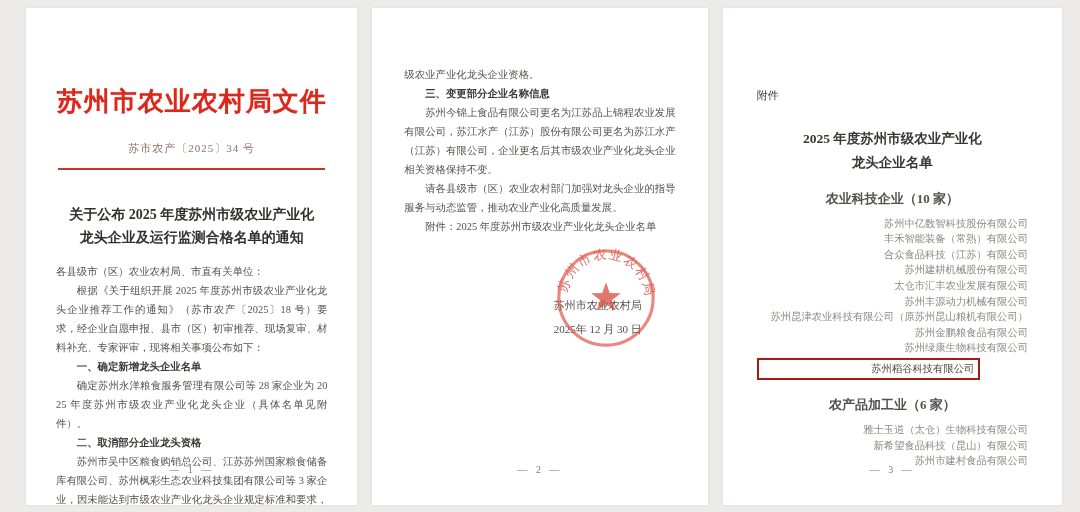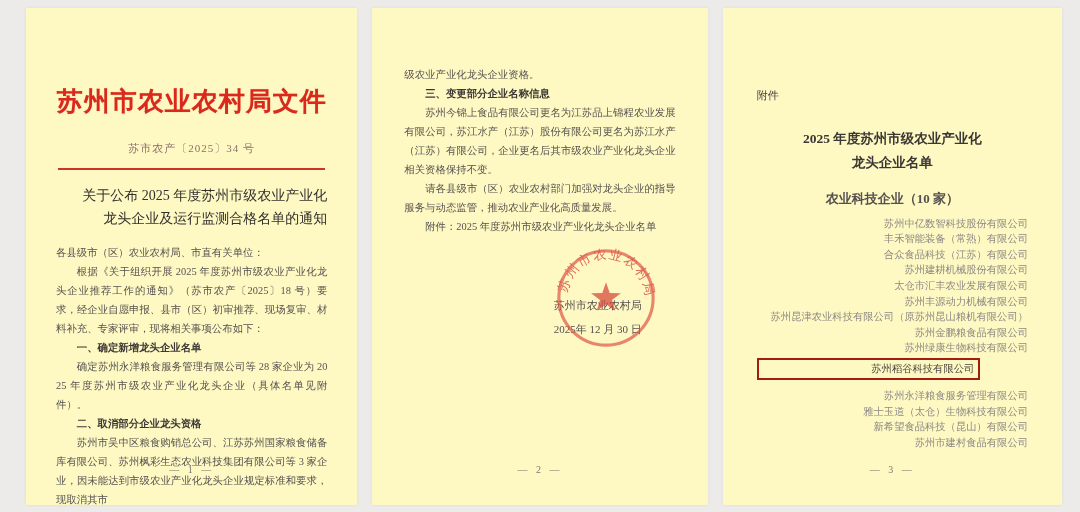--- a/index.html
+++ b/index.html
@@ -1,28 +1,28 @@
 <!DOCTYPE html>
 <html><head>
 <meta charset="utf-8">
 <style>
   html,body{margin:0;padding:0;background:#ecebe9;}
   .canvas{position:relative;width:1080px;height:512px;box-sizing:border-box;
           display:flex;gap:15px;padding:8px 18px 7px 26px;overflow:hidden;
           font-family:"Liberation Serif","DejaVu Serif",serif;}
-  .page{background:#fef9c3;flex:1;position:relative;box-shadow:0 0 3px rgba(0,0,0,.07);
+  .page{background:#ffffff;flex:1;position:relative;box-shadow:0 0 3px rgba(0,0,0,.07);
         box-sizing:border-box;color:#4f4b49;}
   
   .p1{padding:0 30px;}
   .red-header{margin-top:78px;text-align:center;color:#d9291c;font-weight:bold;
               font-size:26px;letter-spacing:1px;line-height:1.2;
               text-shadow:0 0 1px rgba(217,41,28,.35);}
   .doc-number{margin-top:24px;text-align:center;color:#8c7168;font-size:11px;letter-spacing:1px;}
   .red-rule{border:none;border-top:2px solid #cd3327;margin:12px 2px 0 2px;}
-  .doc-title{margin-top:14px;text-align:right;font-weight:normal;color:#33302d;
+  .doc-title{margin-top:33px;text-align:center;font-weight:bold;color:#33302d;
              font-size:14px;line-height:1.65;}
   .bodytxt{margin-top:14px;font-size:10.4px;line-height:1.82;text-align:justify;
            word-break:break-all;color:#565250;}
   .bodytxt p{margin:0;}
   .indent{text-indent:2em;}
   .sec-head{font-weight:bold;color:#3b3734;text-indent:2em;}
   .pageno{position:absolute;bottom:30px;left:0;right:0;text-align:center;
           color:#7b7774;font-size:10px;letter-spacing:3px;}
   
   .p2{padding:58px 32px 0 32px;}
@@ -104,22 +104,22 @@
       <div class="item">丰禾智能装备（常熟）有限公司</div>
       <div class="item">合众食品科技（江苏）有限公司</div>
       <div class="item">苏州建耕机械股份有限公司</div>
       <div class="item">太仓市汇丰农业发展有限公司</div>
       <div class="item">苏州丰源动力机械有限公司</div>
       <div class="item">苏州昆津农业科技有限公司（原苏州昆山粮机有限公司）</div>
       <div class="item">苏州金鹏粮食品有限公司</div>
       <div class="item">苏州绿康生物科技有限公司</div>
       <div class="item boxed">苏州稻谷科技有限公司</div>
     </div>
+    <div class="sub-head sub-head2">农产品加工业（6 家）</div>
     <div class="co-list">
-      <div class="item">苏州永洋粮食服务管理有限公司</div>
       <div class="item">雅士玉道（太仓）生物科技有限公司</div>
       <div class="item">新希望食品科技（昆山）有限公司</div>
       <div class="item">苏州市建村食品有限公司</div>
     </div>
     <div class="pageno">— 3 —</div>
   </div>
 
 </div>
 
 </body></html>

